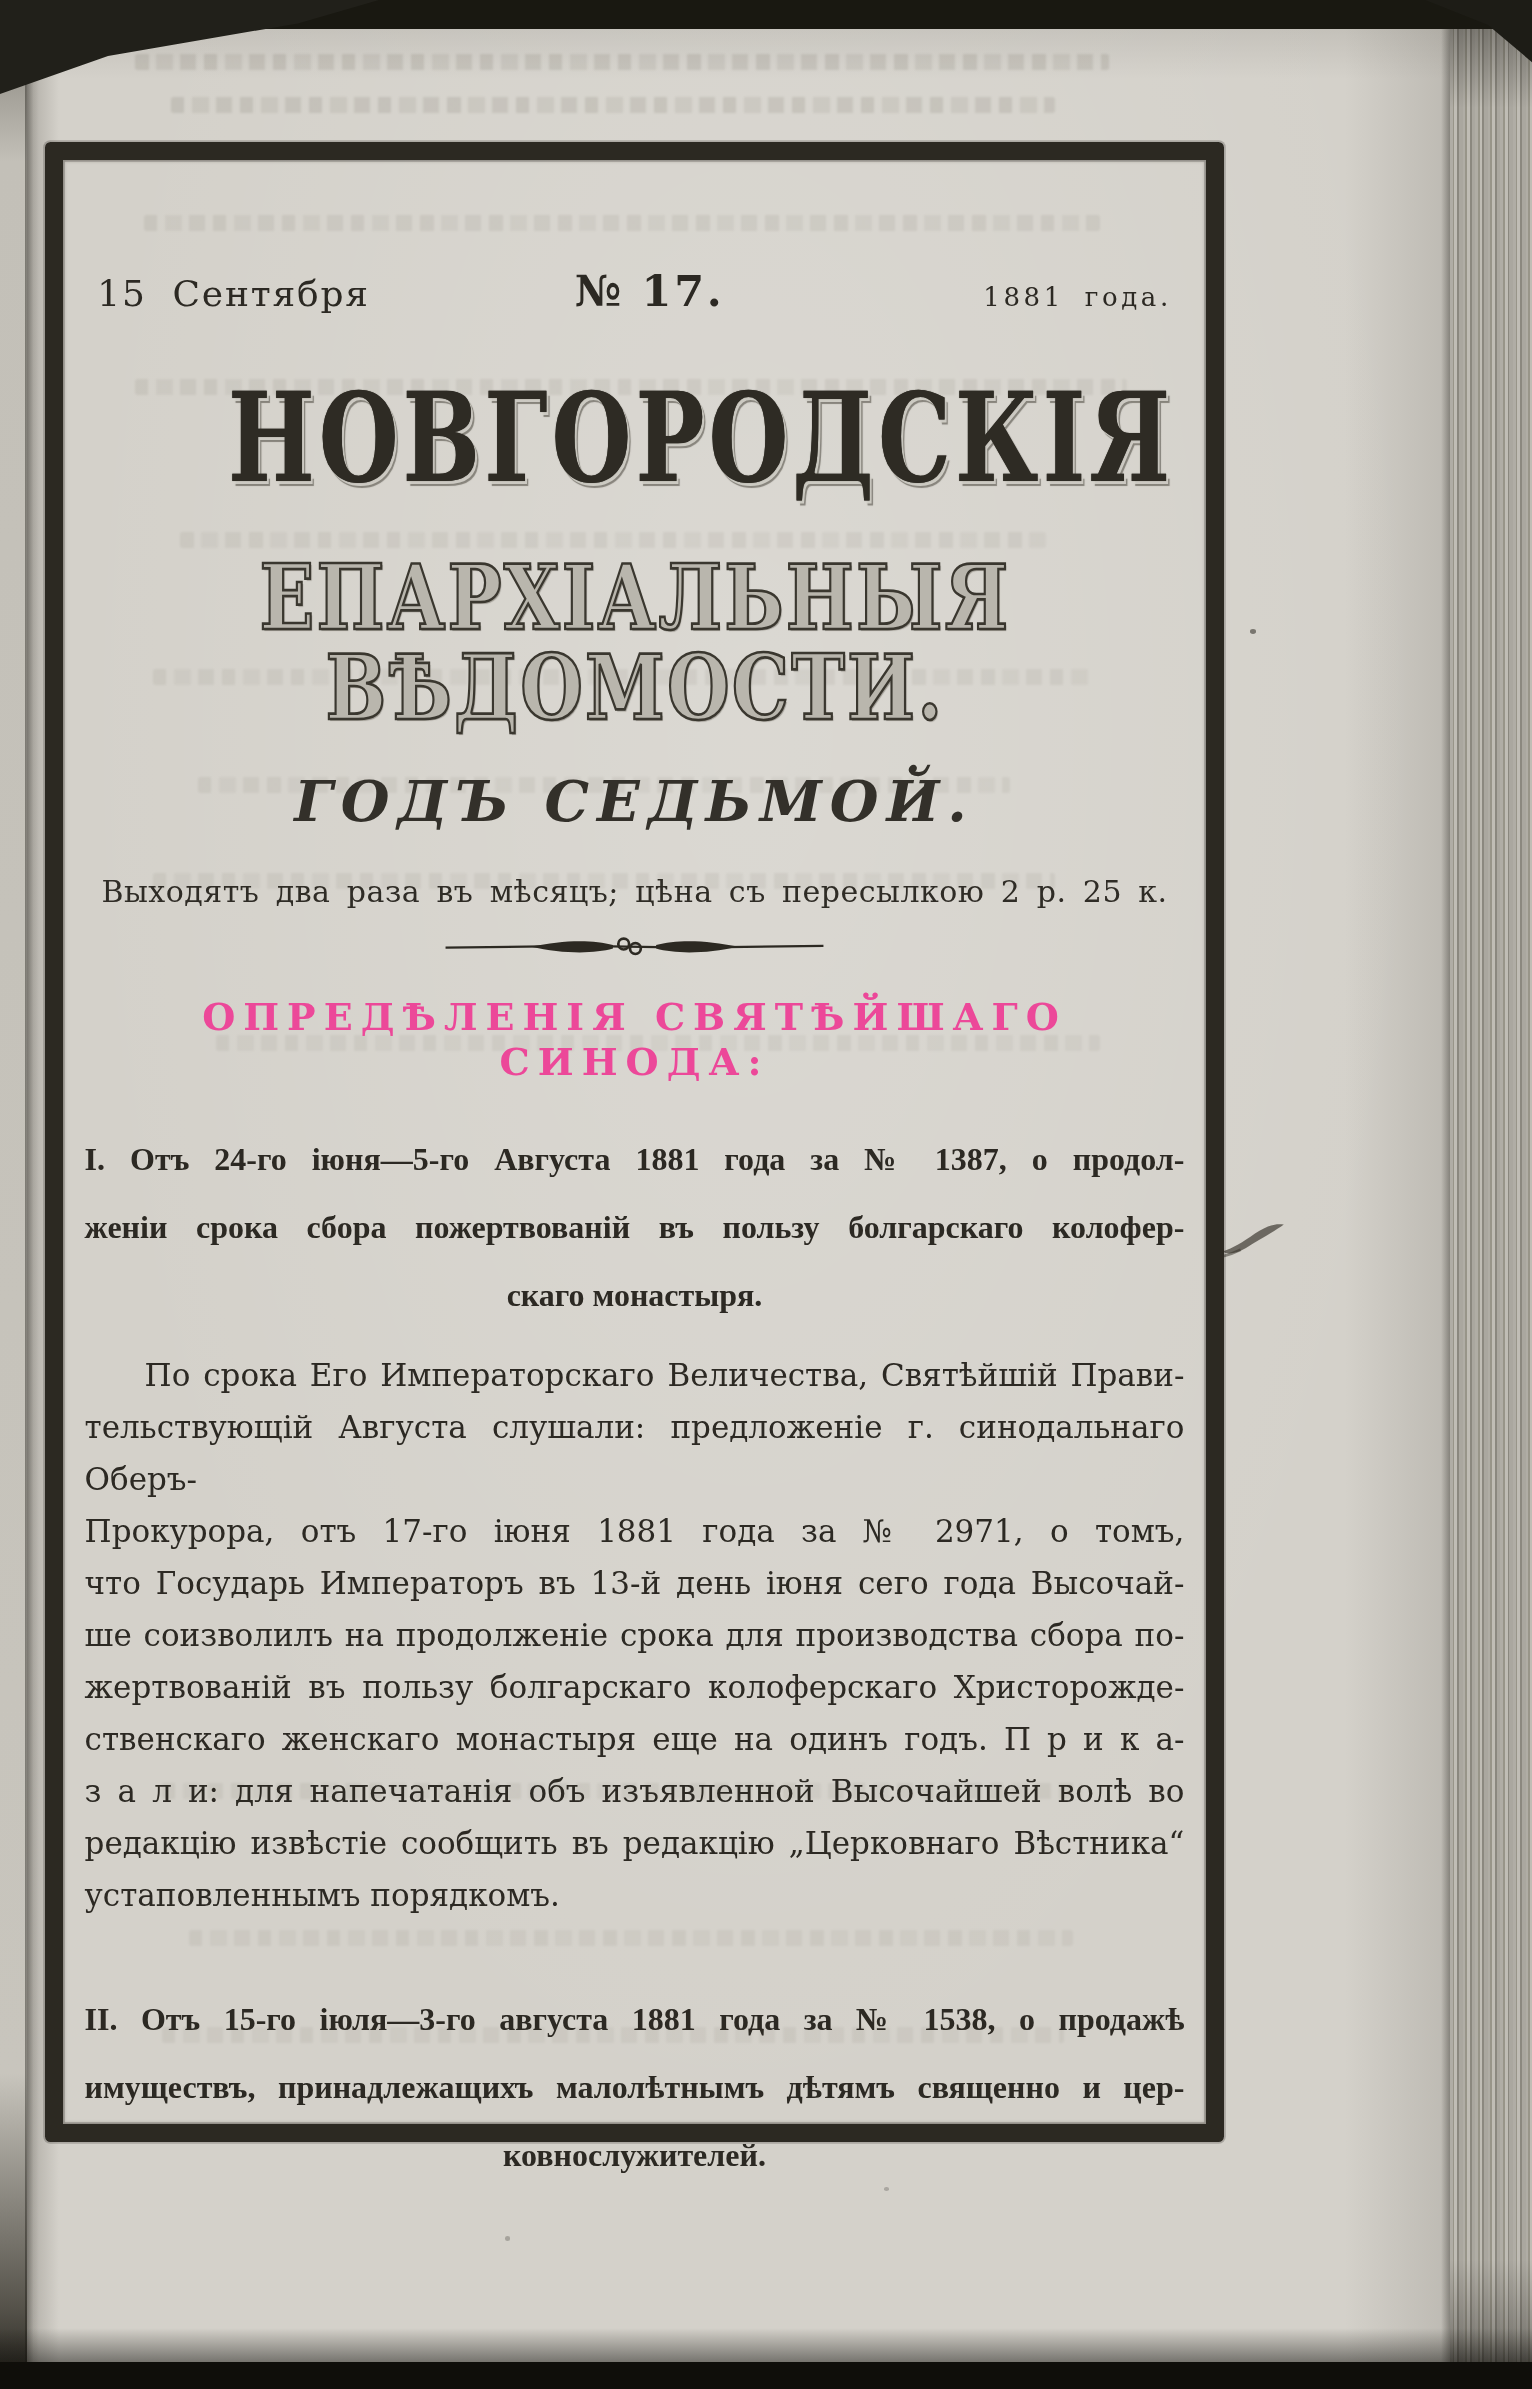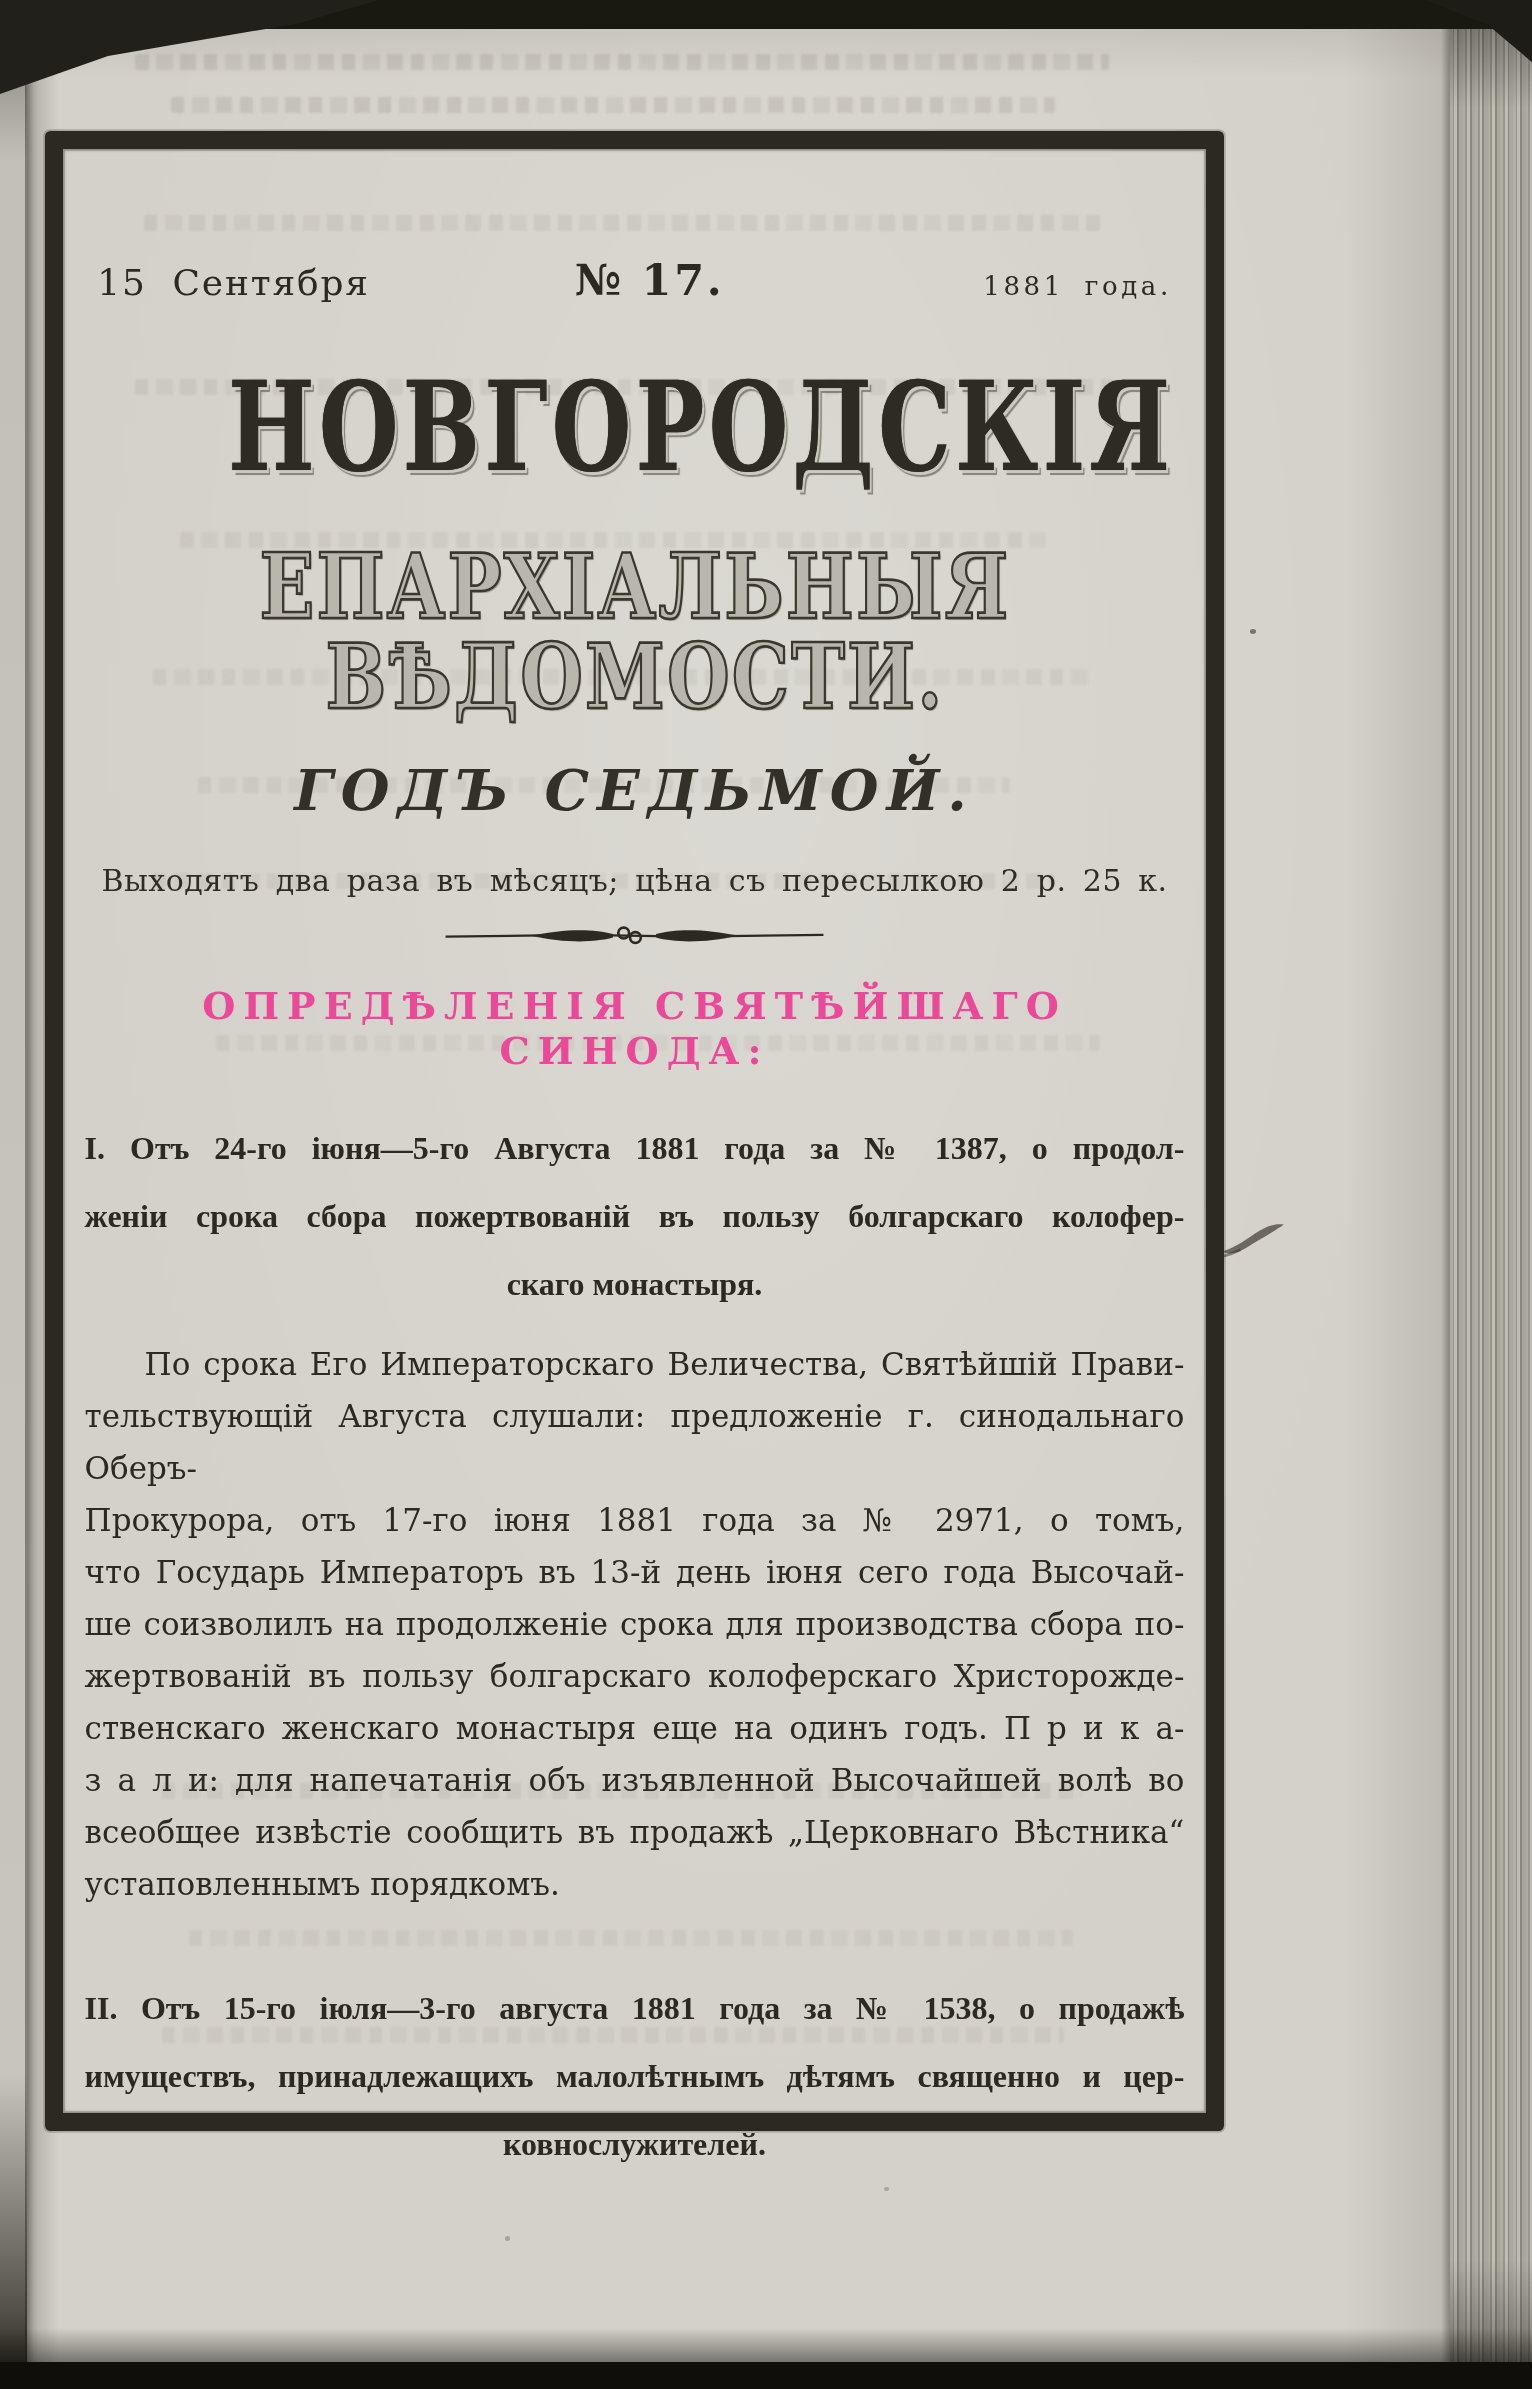--- a/index.html
+++ b/index.html
@@ -49,21 +49,21 @@
   }
   .bottom-strip{
     position:absolute;left:0;bottom:0;width:1533px;height:27px;background:#0f0e0a;
   }
   .bottom-fade{
     position:absolute;left:0;bottom:25px;width:1533px;height:36px;
     background:linear-gradient(0deg, rgba(15,14,10,.5), rgba(15,14,10,0));
   }
   
   .frame{
-    position:absolute;left:45px;top:131px;width:1179px;height:2000px;box-sizing:border-box;
+    position:absolute;left:45px;top:142px;width:1179px;height:2000px;box-sizing:border-box;
     border:18px solid #2c2922;border-radius:5.4px;
     box-shadow:0 0 0 1.8px rgba(44,41,34,.25), inset 0 0 0 1.8px rgba(44,41,34,.25), inset 0 0 2.7px 1.8px rgba(44,41,34,.2);
     padding:106px 21.6px 0 21.6px;
   }
   
   .dateline{
     display:flex;justify-content:space-between;align-items:baseline;padding:0 12.6px;
   }
   .date{font-size:36px;letter-spacing:1.8px;word-spacing:12.6px;}
   .issue{font-size:43px;font-weight:bold;letter-spacing:2.7px;margin-left:-54px;}
@@ -181,21 +181,21 @@
 
     <div class="art-body">
       <div class="line j indent">По срока Его Императорскаго Величества, Святѣйшій Прави-</div>
       <div class="line j">тельствующій Августа слушали: предложеніе г. синодальнаго Оберъ-</div>
       <div class="line j">Прокурора, отъ 17-го іюня 1881 года за № 2971, о томъ,</div>
       <div class="line j">что Государь Императоръ въ 13-й день іюня сего года Высочай-</div>
       <div class="line j">ше соизволилъ на продолженіе срока для производства сбора по-</div>
       <div class="line j">жертвованій въ пользу болгарскаго колоферскаго Христорожде-</div>
       <div class="line j">ственскаго женскаго монастыря еще на одинъ годъ. П р и к а-</div>
       <div class="line j">з а л и: для напечатанія объ изъявленной Высочайшей волѣ во</div>
-      <div class="line j">всеобщее извѣстіе сообщить въ продажѣ „Церковнаго Вѣстника“</div>
+      <div class="line j">редакцію извѣстіе сообщить въ редакцію „Церковнаго Вѣстника“</div>
       <div class="line l">устаповленнымъ порядкомъ.</div>
     </div>
 
     <div class="gap-after-art1"></div>
 
     <div class="art-heading">
       <div class="line j">II. Отъ 15-го іюля—3-го августа 1881 года за № 1538, о продажѣ</div>
       <div class="line j">имуществъ, принадлежащихъ малолѣтнымъ дѣтямъ священно и цер-</div>
       <div class="line c">ковнослужителей.</div>
     </div>

